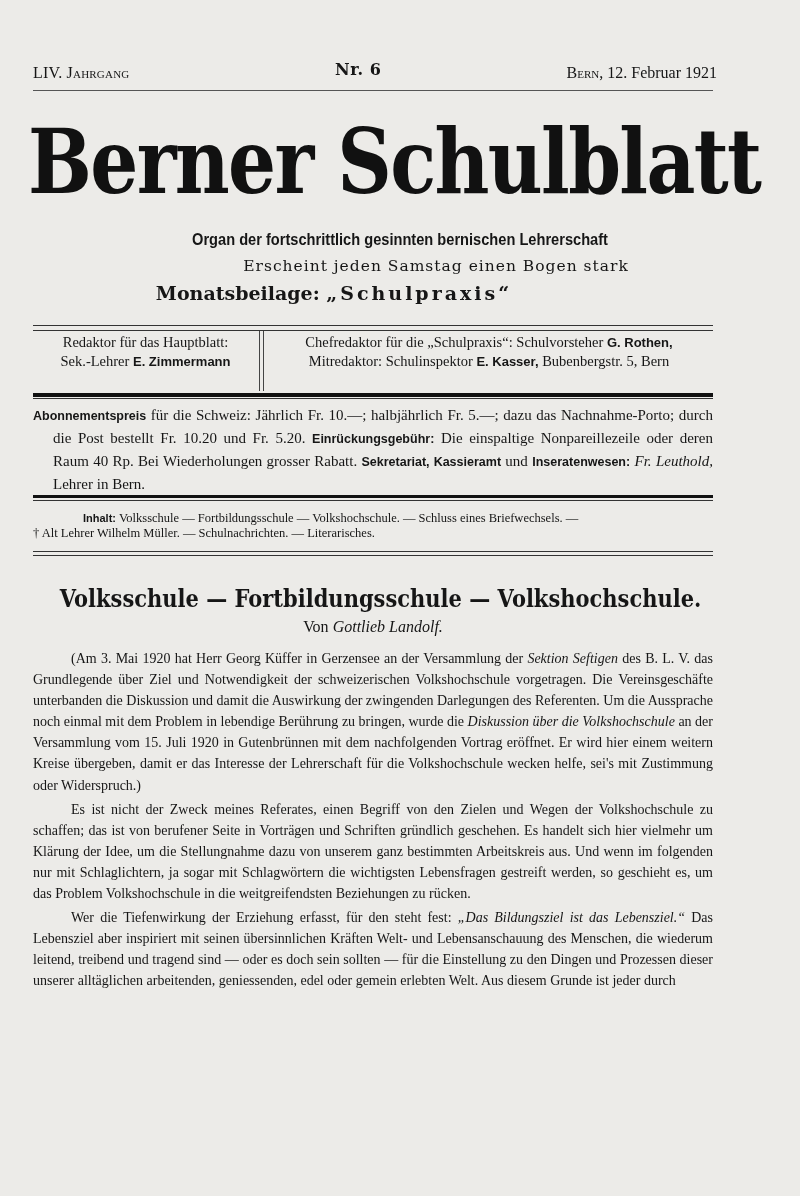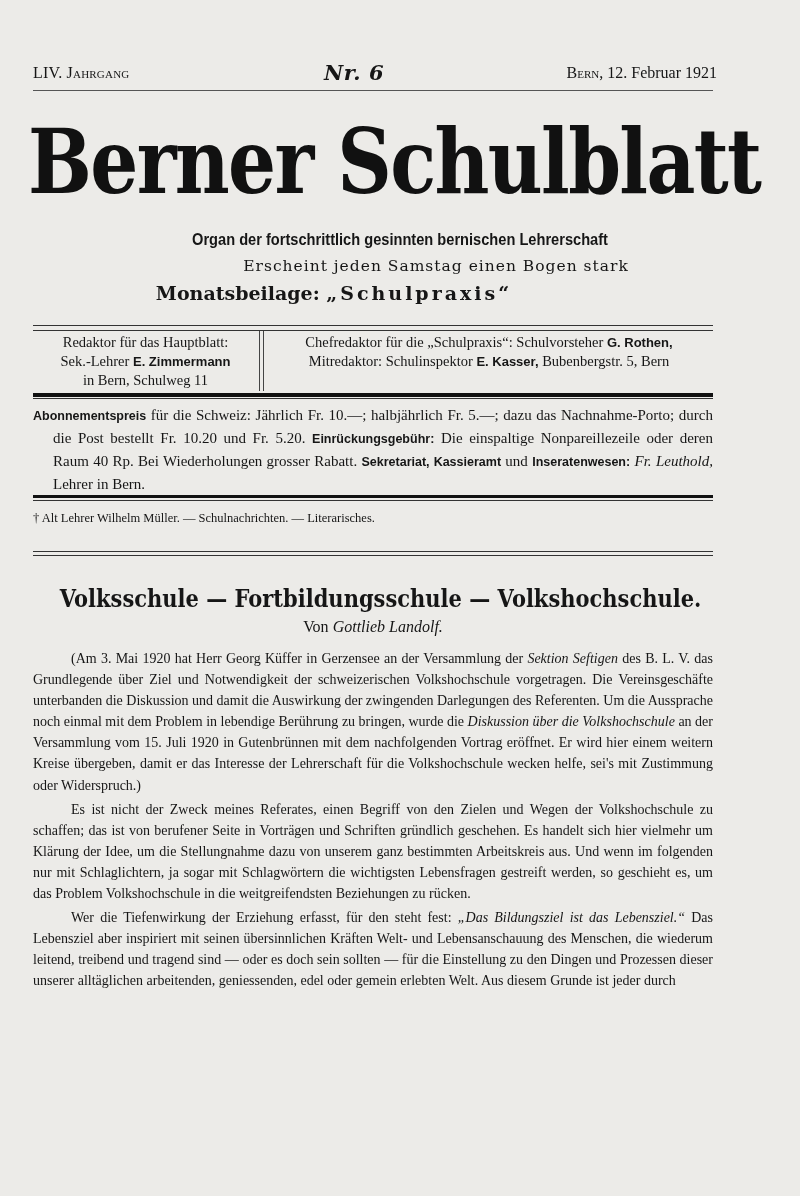--- a/index.html
+++ b/index.html
@@ -10,21 +10,21 @@
     font-family: "Liberation Serif", "DejaVu Serif", serif;
     position: relative;
   }
   .page { position: absolute; left: 0; top: 0; width: 800px; height: 1196px; }
   .abs { position: absolute; }
 
   
   .topline { left: 33px; top: 62px; width: 680px; height: 24px; font-size: 16px; }
   .topline .left { position: absolute; left: 0; top: 2px; letter-spacing: 0.2px; }
   .topline .left .sc { font-variant: small-caps; text-align: right; }
-  .topline .center { position: absolute; left: 291px; top: -2px; font-weight: bold; font-size: 21px; font-family: "DejaVu Serif", serif; letter-spacing: 0.5px; font-style: italic; }
+  .topline .center { position: absolute; left: 302px; top: -2px; font-weight: bold; font-size: 16px; font-family: "DejaVu Serif", serif; letter-spacing: 0.5px; }
   .topline .right { position: absolute; right: -4px; top: 2px; }
   .topline .right .sc { font-variant: small-caps; }
   .rule-thin { height: 1px; background: #555; }
 
   
   .masthead {
     left: 28px; top: 106px; width: 700px; height: 110px;
     font-family: "DejaVu Serif", serif; font-weight: bold;
     font-size: 90px; line-height: 110px; letter-spacing: -2px;
     transform: scaleX(0.84); transform-origin: left top;
@@ -108,36 +108,36 @@
   <div class="abs subtitle3">
     <span>Monatsbeilage:</span>
     <span class="spaced">„Schulpraxis“</span>
   </div>
 
   <div class="abs double-top"></div>
   <div class="abs editors">
     <div class="col-left">
       <div>Redaktor für das Hauptblatt:</div>
       <div><span>Sek.-Lehrer </span><span class="sans">E. Zimmermann</span></div>
-      <div>in Bern, Schulweg 11</div>
     </div>
     <div class="vsep"></div>
     <div class="col-right">
       <div><span>Chefredaktor für die „Schulpraxis“: Schulvorsteher </span><span class="sans">G. Rothen,</span></div>
       <div><span>Mitredaktor:</span><span> Schulinspektor </span><span class="sans">E. Kasser,</span><span> Bubenbergstr. 5, Bern</span></div>
     </div>
   </div>
   <div class="abs thick-rule"></div>
 
   <div class="abs abo">
     <p class="hang"><span class="sans">Abonnementspreis</span><span> für die Schweiz: Jährlich Fr. 10.—; halbjährlich Fr. 5.—; dazu das Nachnahme-Porto; durch die Post bestellt Fr. 10.20 und Fr. 5.20. </span><span class="sans">Einrückungsgebühr:</span><span> Die einspaltige Nonpareillezeile oder deren Raum 40 Rp. Bei Wiederholungen grosser Rabatt. </span><span class="sans">Sekretariat, Kassieramt</span><span> und </span><span class="sans">Inseratenwesen:</span><span> </span><i>Fr. Leuthold,</i><span> Lehrer in Bern.</span></p>
   </div>
   <div class="abs thick-rule2"></div>
 
   <div class="abs inhalt">
+    <div class="l1"><span class="sans">Inhalt:</span><span> Volksschule — Fortbildungsschule — Volkshochschule. — Schluss eines Briefwechsels. —</span></div>
     <div>† Alt Lehrer Wilhelm Müller. — Schulnachrichten. — Literarisches.</div>
   </div>
   <div class="abs double-bottom"></div>
 
   <div class="abs art-title">Volksschule — Fortbildungsschule — Volkshochschule.</div>
   <div class="abs byline"><span>Von </span><i>Gottlieb Landolf.</i></div>
 
   <div class="abs body-text">
     <p><span>(Am 3. Mai 1920 hat Herr Georg Küffer in Gerzensee an der Versammlung der </span><i>Sektion Seftigen</i><span> des B. L. V. das Grundlegende über Ziel und Notwendigkeit der schweizerischen Volkshochschule vorgetragen. Die Vereinsgeschäfte unterbanden die Diskussion und damit die Auswirkung der zwingenden Darlegungen des Referenten. Um die Aussprache noch einmal mit dem Problem in lebendige Berührung zu bringen, wurde die </span><i>Diskussion über die Volkshochschule</i><span> an der Versammlung vom 15. Juli 1920 in Gutenbrünnen mit dem nachfolgenden Vortrag eröffnet. Er wird hier einem weitern Kreise übergeben, damit er das Interesse der Lehrerschaft für die Volkshochschule wecken helfe, sei's mit Zustimmung oder Widerspruch.)</span></p>
     <p>Es ist nicht der Zweck meines Referates, einen Begriff von den Zielen und Wegen der Volkshochschule zu schaffen; das ist von berufener Seite in Vorträgen und Schriften gründlich geschehen. Es handelt sich hier vielmehr um Klärung der Idee, um die Stellungnahme dazu von unserem ganz bestimmten Arbeitskreis aus. Und wenn im folgenden nur mit Schlaglichtern, ja sogar mit Schlagwörtern die wichtigsten Lebensfragen gestreift werden, so geschieht es, um das Problem Volkshochschule in die weitgreifendsten Beziehungen zu rücken.</p>

